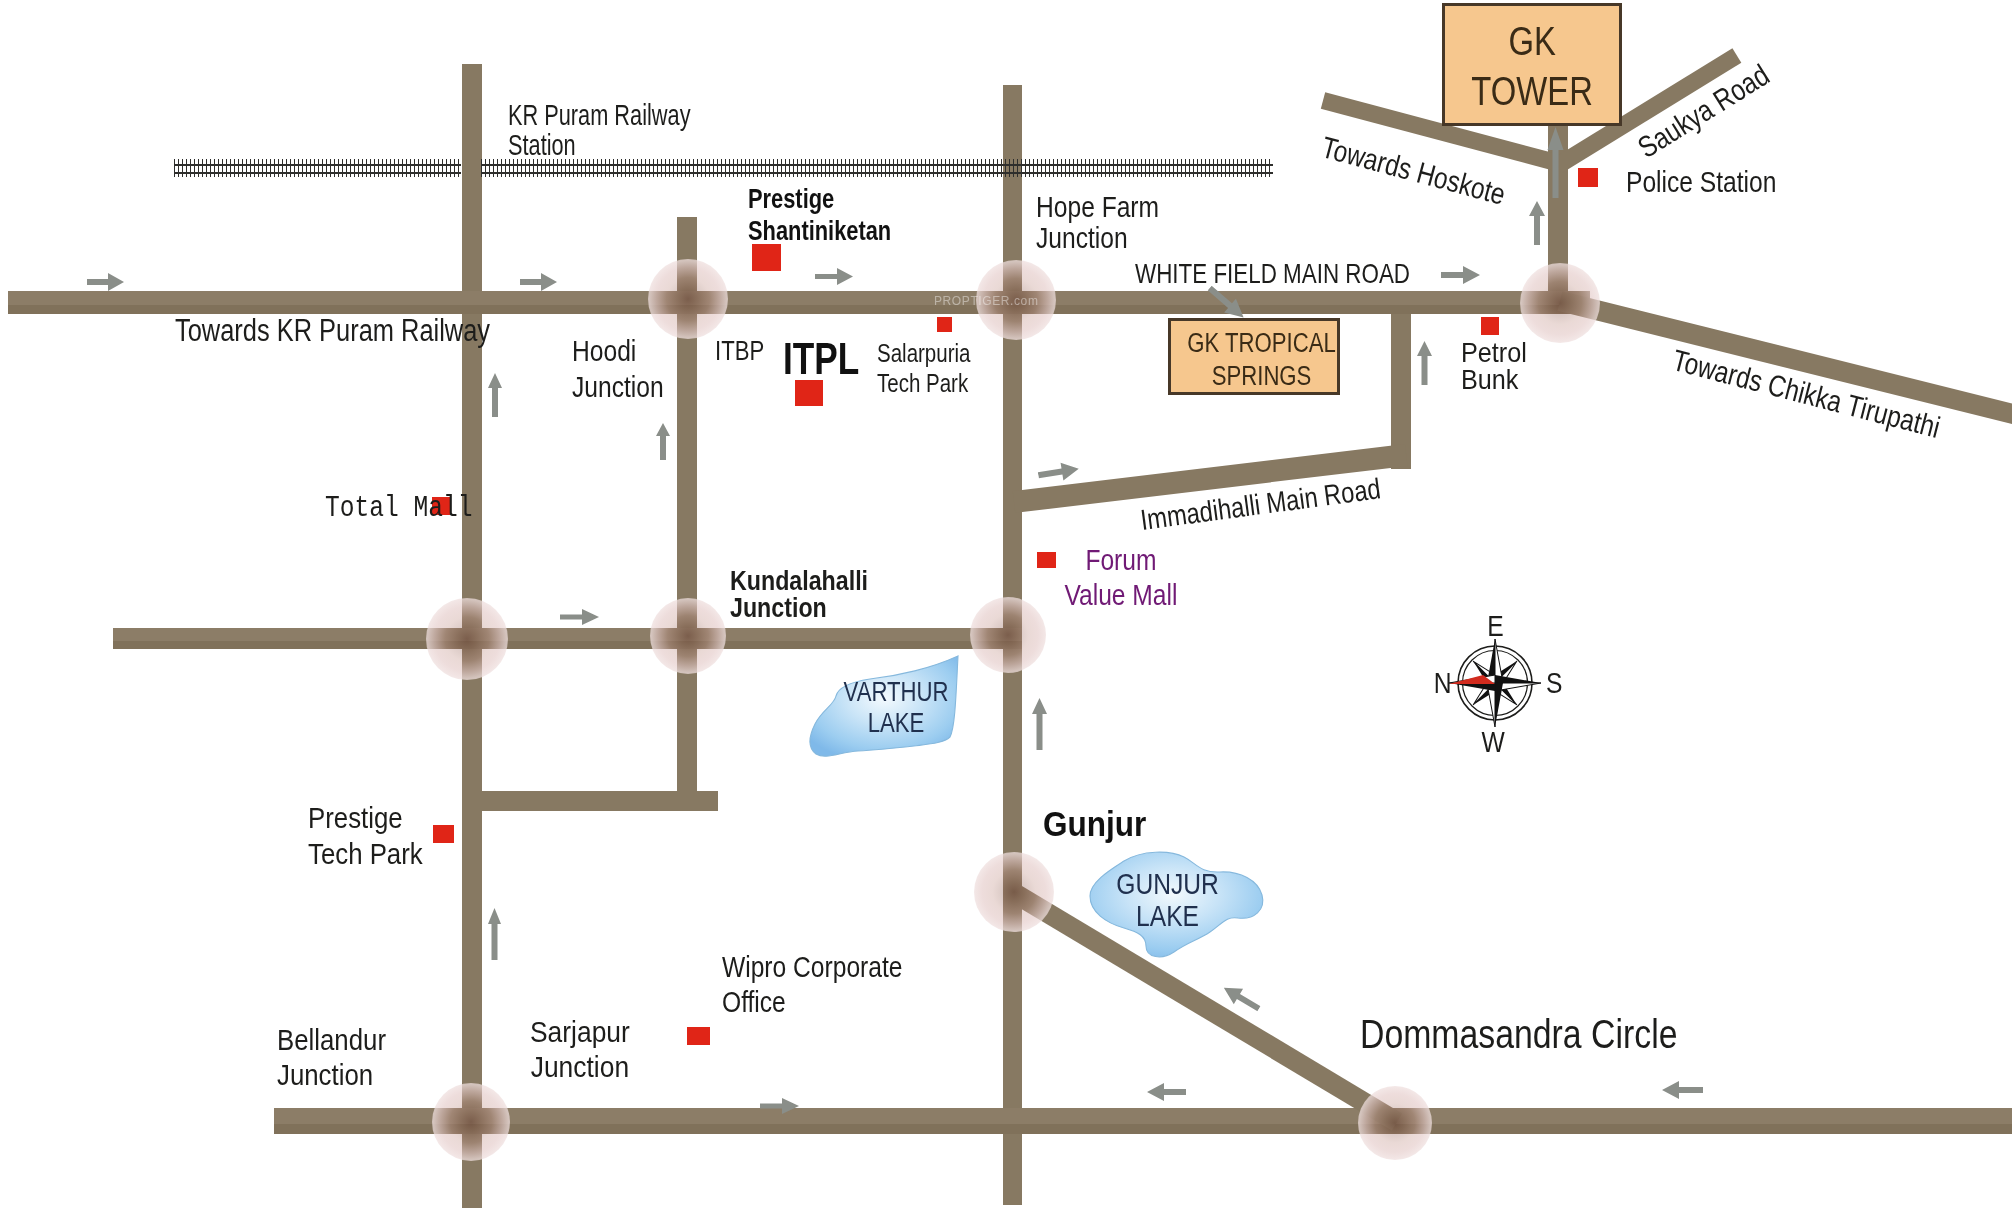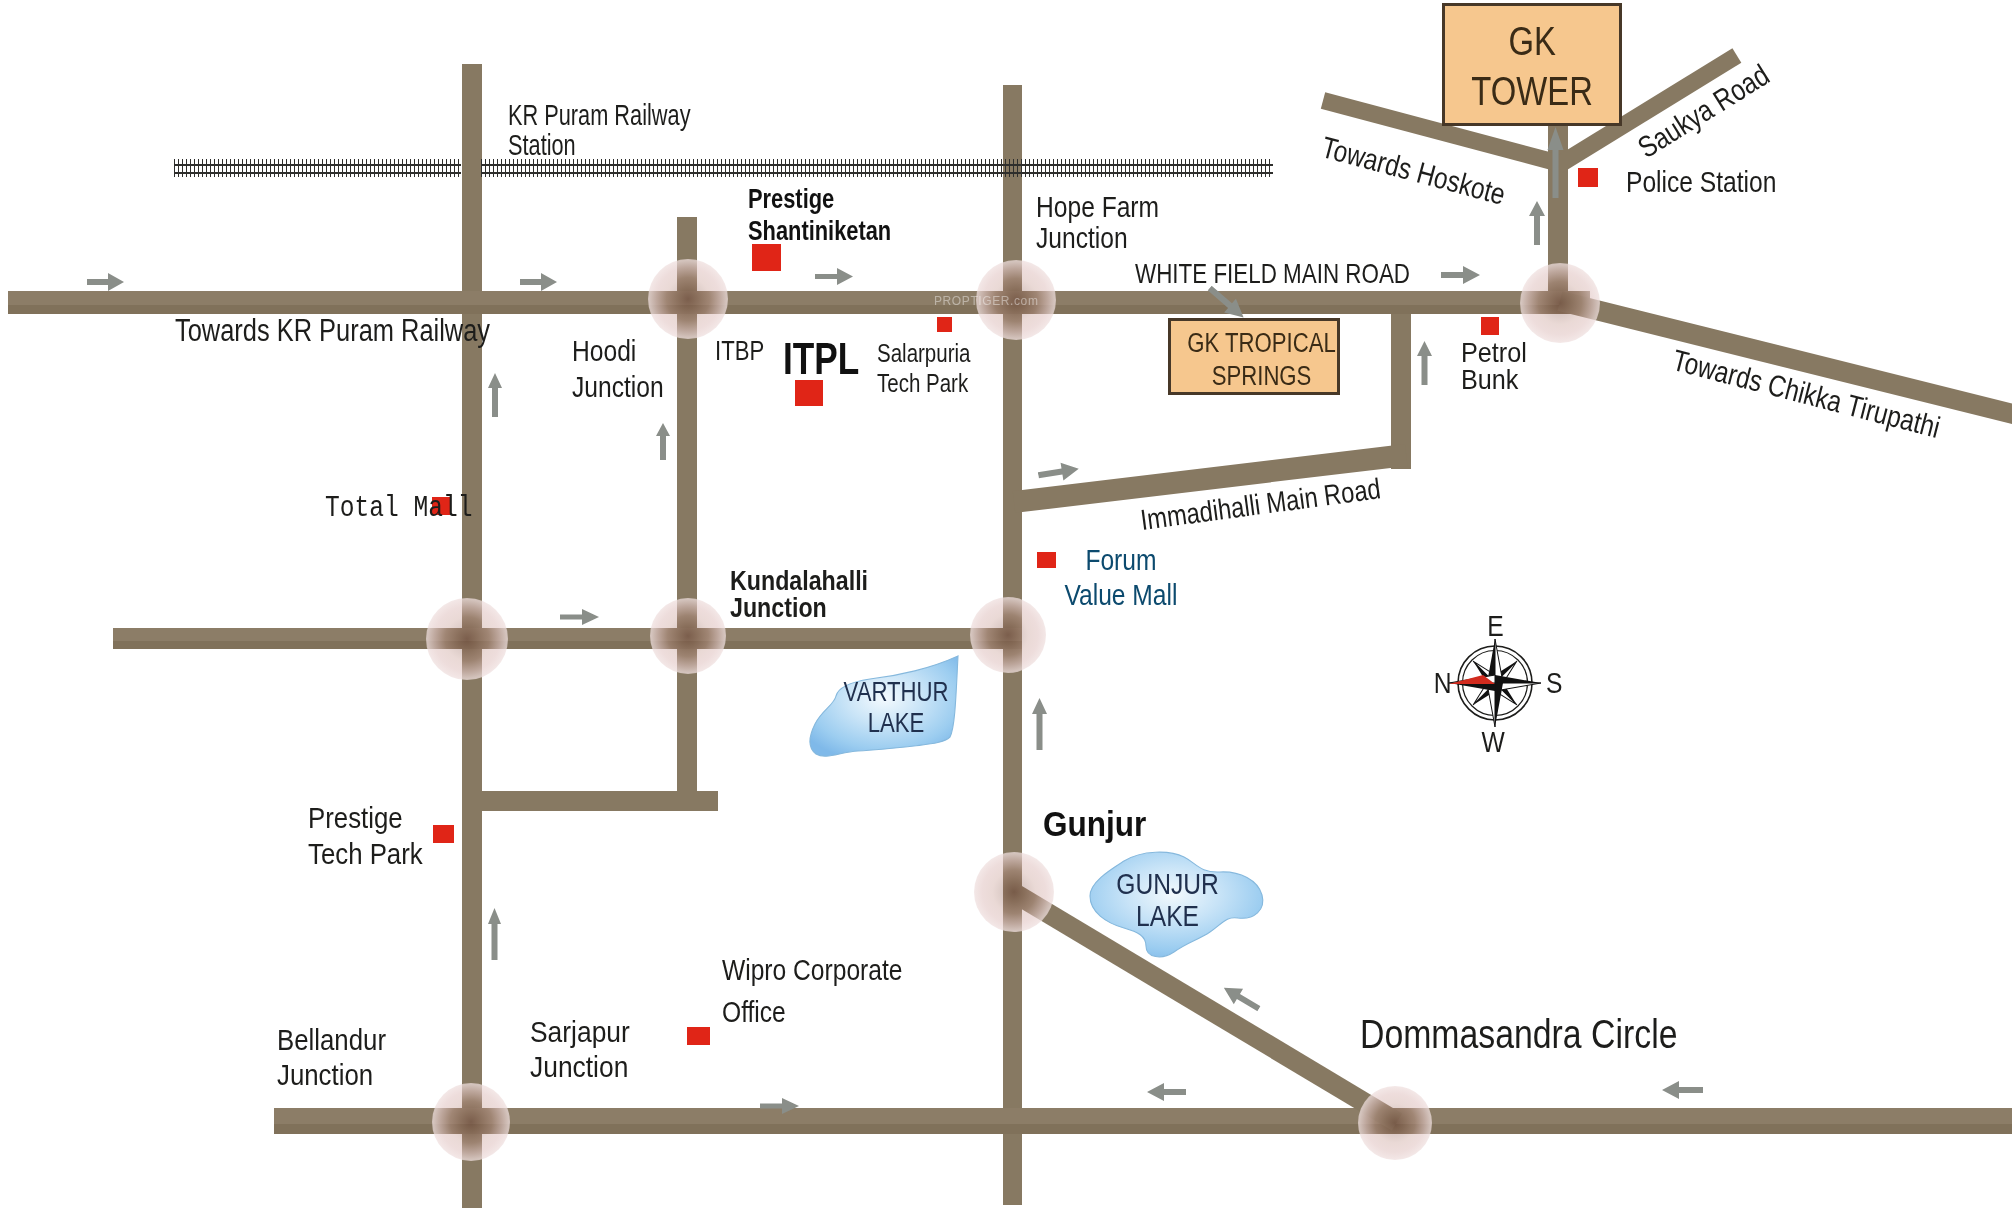--- a/index.html
+++ b/index.html
@@ -7,21 +7,21 @@
 .rd{position:absolute;background:linear-gradient(180deg,#8c7d67 0%,#8c7d67 62%,#80715a 62%,#80715a 100%);}
 .rv{position:absolute;background:#877962;}
 .dg{position:absolute;transform-origin:left center;background:#877962;}
 .jc{position:absolute;border-radius:50%;background:radial-gradient(circle,
   rgba(98,48,36,0.40) 0%, rgba(140,88,74,0.32) 18%, rgba(196,150,140,0.36) 38%,
   rgba(226,198,196,0.60) 56%, rgba(238,221,220,0.74) 68%, rgba(244,233,233,0.60) 78%,
   rgba(250,244,244,0.30) 84%, rgba(255,255,255,0) 87%);}
 .sq{position:absolute;background:#e02517;}
 .lb{position:absolute;font-size:30px;line-height:35px;color:#1d1d1b;white-space:nowrap;}
 .lb>span{display:inline-block;transform:scaleX(0.82);transform-origin:0 0;}
-.lbc{position:absolute;font-size:30px;line-height:35px;color:#0c4a6e;white-space:nowrap;text-align:center;}
+.lbc{position:absolute;font-size:30px;line-height:35px;color:#701a75;white-space:nowrap;text-align:center;}
 .lbc>span{display:inline-block;transform:scaleX(0.82);transform-origin:50% 0;text-align:center;}
 .ar{position:absolute;}
 .rail{position:absolute;height:18px;
  background:
   linear-gradient(180deg, rgba(0,0,0,0) 0 5px, #2e2e2c 5px 7.3px, rgba(0,0,0,0) 7.3px 13.2px, #2e2e2c 13.2px 15.5px, rgba(0,0,0,0) 15.5px 18px),
   repeating-linear-gradient(90deg,#2e2e2c 0 1.05px,rgba(0,0,0,0) 1.05px 4px);}
 .obox{position:absolute;background:#f6c78e;border:3px solid #473828;box-sizing:border-box;
   color:#3a2b16;text-align:center;}
 .obox>span{display:inline-block;white-space:nowrap;transform:scaleX(0.82);transform-origin:50% 0;}
 </style></head>
@@ -215,22 +215,22 @@
 <div class="lb" style="left:748px;top:183px;font-size:28px;line-height:31.5px;font-weight:bold;color:#111;"><span style="transform:scaleX(0.78);">Prestige<br>Shantiniketan</span></div>
 <div class="lb" style="left:325px;top:491px;font-size:30px;font-family:Liberation Mono, monospace;"><span>Total Mall</span></div>
 <div class="lb" style="left:730px;top:568px;font-size:27px;line-height:27px;font-weight:bold;"><span style="transform:scaleX(0.86);">Kundalahalli<br>Junction</span></div>
 <div class="lbc" style="left:1041px;top:542px;width:160px;font-size:30px;line-height:35px;"><span>Forum<br>Value Mall</span></div>
 <div class="lb" style="left:1036px;top:191px;font-size:30px;line-height:31px;"><span>Hope Farm<br>Junction</span></div>
 <div class="lb" style="left:1135px;top:256px;font-size:28px;font-weight:500;"><span style="transform:scaleX(0.8);">WHITE FIELD MAIN ROAD</span></div>
 <div class="lb" style="left:1626px;top:164px;font-size:30px;"><span>Police Station</span></div>
 <div class="lb" style="left:1461px;top:339px;font-size:28px;line-height:27px;"><span style="transform:scaleX(0.9);">Petrol<br>Bunk</span></div>
 <div class="lb" style="left:1043px;top:806px;font-size:35px;font-weight:bold;color:#111;"><span style="transform:scaleX(0.9);">Gunjur</span></div>
 <div class="lb" style="left:1360px;top:1017px;font-size:40px;"><span style="transform:scaleX(0.845);">Dommasandra Circle</span></div>
-<div class="lb" style="left:722px;top:949px;font-size:30px;line-height:42px;"><span>Wipro Corporate<br>Office</span></div>
-<div class="lb" style="left:530px;top:1014px;font-size:30px;line-height:35px;"><span style="transform:scaleX(0.88);">Sarjapur<br>Junction</span></div>
+<div class="lb" style="left:722px;top:949px;font-size:30px;line-height:35px;"><span>Wipro Corporate<br>Office</span></div>
+<div class="lb" style="left:530px;top:1014px;font-size:30px;line-height:35px;text-align:center;"><span style="transform:scaleX(0.88);">Sarjapur<br>Junction</span></div>
 <div class="lb" style="left:277px;top:1022px;font-size:30px;line-height:35px;"><span style="transform:scaleX(0.86);">Bellandur<br>Junction</span></div>
 <div class="lb" style="left:308px;top:800px;font-size:30px;line-height:36px;"><span style="transform:scaleX(0.86);">Prestige<br>Tech Park</span></div>
 
 <div class="lb" style="left:1318px;top:128px;font-size:30px;transform:rotate(15deg);transform-origin:0 100%;"><span>Towards Hoskote</span></div>
 <div class="lb" style="left:1650px;top:130px;font-size:30px;transform:rotate(-32deg);transform-origin:0 100%;"><span>Saukya Road</span></div>
 <div class="lb" style="left:1669px;top:341px;font-size:30px;transform:rotate(14.5deg);transform-origin:0 100%;"><span>Towards Chikka Tirupathi</span></div>
 <div class="lb" style="left:1143px;top:503px;font-size:29px;transform:rotate(-7.6deg);transform-origin:0 100%;"><span>Immadihalli Main Road</span></div>
 
 <div style="position:absolute;left:934px;top:294px;font-size:12px;letter-spacing:0.6px;color:rgba(255,255,255,0.42);">PROPTIGER.com</div>
 

